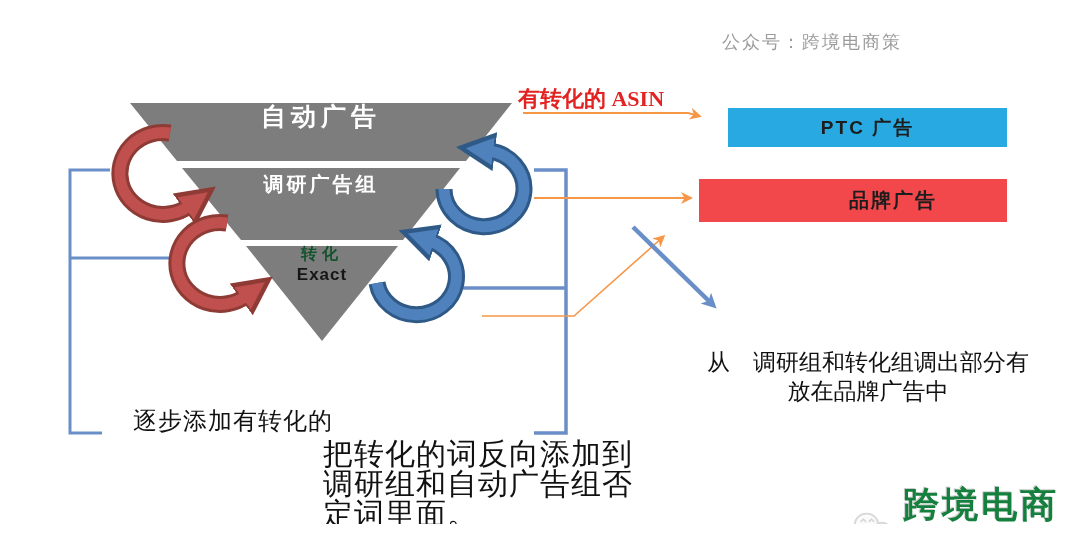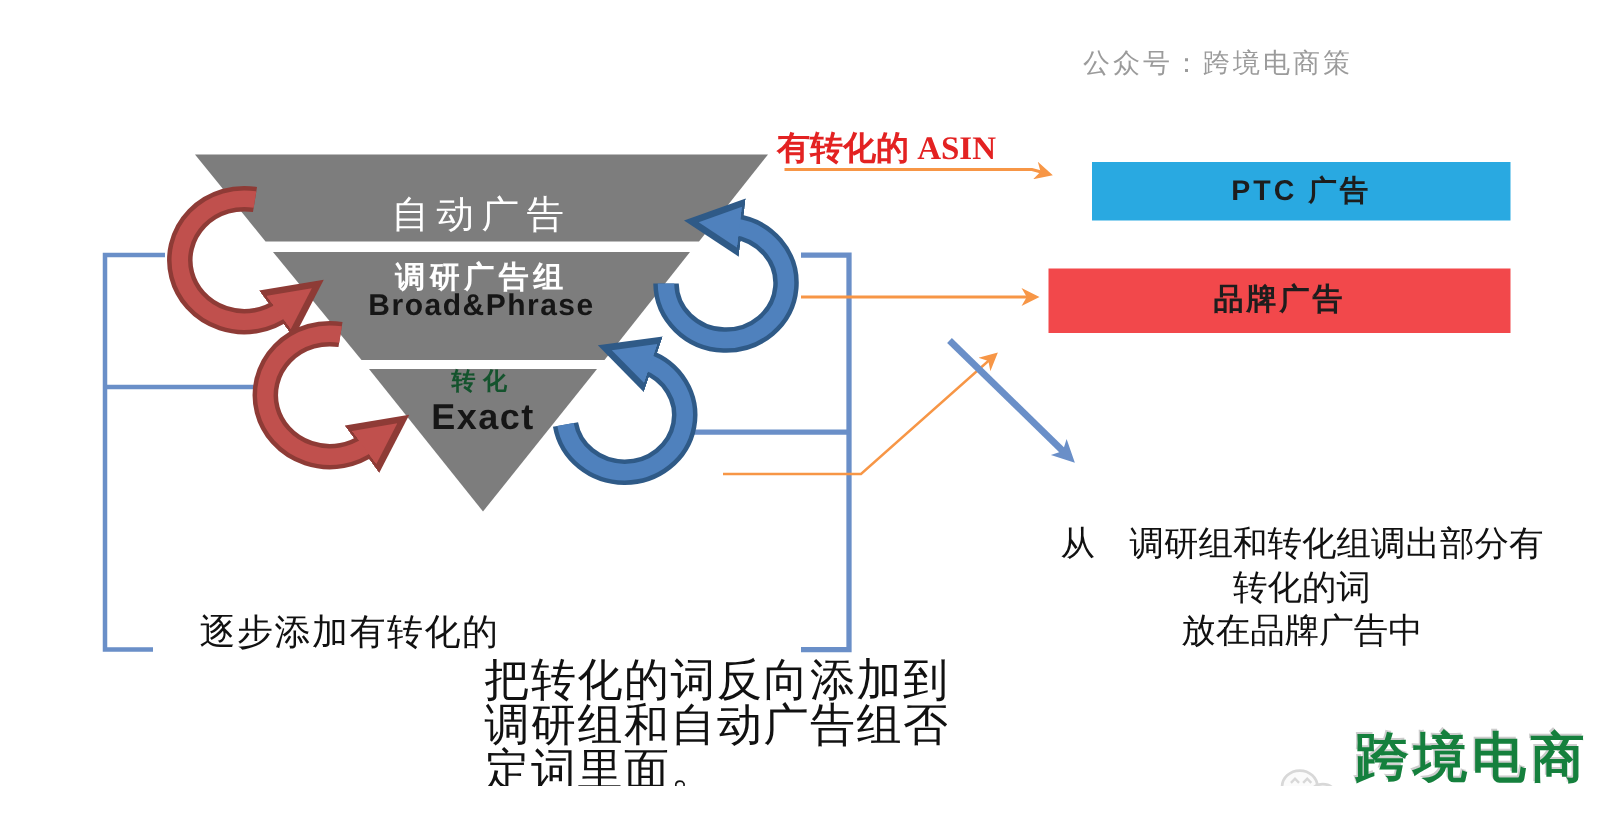--- a/index.html
+++ b/index.html
@@ -3,34 +3,34 @@
 <meta charset="utf-8">
 <style>
   html,body{margin:0;padding:0;background:#ffffff;}
   .stage{position:relative;width:1080px;height:524px;background:#ffffff;overflow:hidden;
          font-family:"Liberation Sans","DejaVu Sans",sans-serif;}
   .stage svg.canvas{position:absolute;left:0;top:0;width:1080px;height:553px;}
   .abs{position:absolute;}
   .center{text-align:center;}
   .serif{font-family:"Liberation Serif","DejaVu Serif",serif;}
 
-  .t-l1{left:130px;top:126px;width:382px;font-weight:normal;font-size:25px;color:#ffffff;letter-spacing:5px;}
+  .t-l1{left:130px;top:100px;width:382px;font-weight:bold;font-size:25px;color:#ffffff;letter-spacing:5px;}
   .t-l2a{left:182px;top:171px;width:278px;font-weight:bold;font-size:20px;color:#ffffff;letter-spacing:3px;}
   .t-l2b{left:182px;top:193px;width:278px;font-weight:bold;font-size:20px;color:#161616;letter-spacing:1px;}
   .t-l3a{left:246px;top:244px;width:152px;font-weight:bold;font-size:16px;color:#14532d;letter-spacing:5px;}
-  .t-l3b{left:246px;top:265px;width:152px;font-weight:bold;font-size:24px;color:#161616;letter-spacing:1px;}
+  .t-l3b{left:246px;top:265px;width:152px;font-weight:bold;font-size:17px;color:#161616;letter-spacing:1px;}
 
   .hdr{left:722px;top:30px;width:320px;font-size:18px;color:#9b9b9b;letter-spacing:2px;}
 
   .asin{left:495px;top:84px;width:192px;font-weight:bold;font-size:22px;color:#e32222;}
 
   .ptclab{left:728px;top:108px;width:279px;height:39px;line-height:39px;
           font-weight:bold;font-size:19px;color:#1d1d1d;letter-spacing:2px;}
   .brandlab{left:699px;top:179px;width:308px;height:43px;line-height:43px;
-          font-weight:bold;font-size:20px;color:#1d1d1d;letter-spacing:2px;}
+          font-weight:bold;font-size:20px;color:#1d1d1d;letter-spacing:2px;padding-left:40px;}
 
   .rnote{left:693px;top:321px;width:350px;font-size:23px;line-height:29px;color:#111111;margin-top:27px;}
   .lnote{left:107px;top:405px;font-size:24px;color:#111111;letter-spacing:1px;margin-left:26px;}
   .bnote{left:323px;top:439px;font-size:30px;line-height:30px;color:#111111;letter-spacing:1px;}
 
   .wm{left:852px;top:481px;display:flex;align-items:center;gap:6px;}
   .wm-text{font-weight:bold;font-size:36px;letter-spacing:3px;color:#15803d;
            text-shadow:-1px -1px 0 #cdcdcd,1px 1px 0 #ffffff;}
 </style>
 </head>
@@ -87,31 +87,29 @@
     <line x1="633" y1="227" x2="713" y2="305" stroke-width="4.5" marker-end="url(#mk-bluearr)" stroke="#6a8fc8"></line>
 
     <rect x="728" y="108" width="279" height="39" fill="#29a9e1"></rect>
     <rect x="699" y="179" width="308" height="43" fill="#f2484b"></rect>
   </svg>
 
   <div class="abs hdr">公众号：跨境电商策</div>
 
   <div class="abs t-l1 center">自动广告</div>
   <div class="abs t-l2a center">调研广告组</div>
-  <div class="abs t-l2b center">Broad&amp;Phrase</div>
   <div class="abs t-l3a center">转化</div>
   <div class="abs t-l3b center">Exact</div>
 
   <div class="abs asin center serif">有转化的 ASIN</div>
   <div class="abs ptclab center">PTC 广告</div>
   <div class="abs brandlab center">品牌广告</div>
 
   <div class="abs rnote center serif">
     <div>从　调研组和转化组调出部分有</div>
-    <div>转化的词</div>
     <div>放在品牌广告中</div>
   </div>
 
   <div class="abs lnote serif">逐步添加有转化的</div>
 
   <div class="abs bnote serif">
     <div>把转化的词反向添加到</div>
     <div>调研组和自动广告组否</div>
     <div>定词里面。</div>
   </div>

